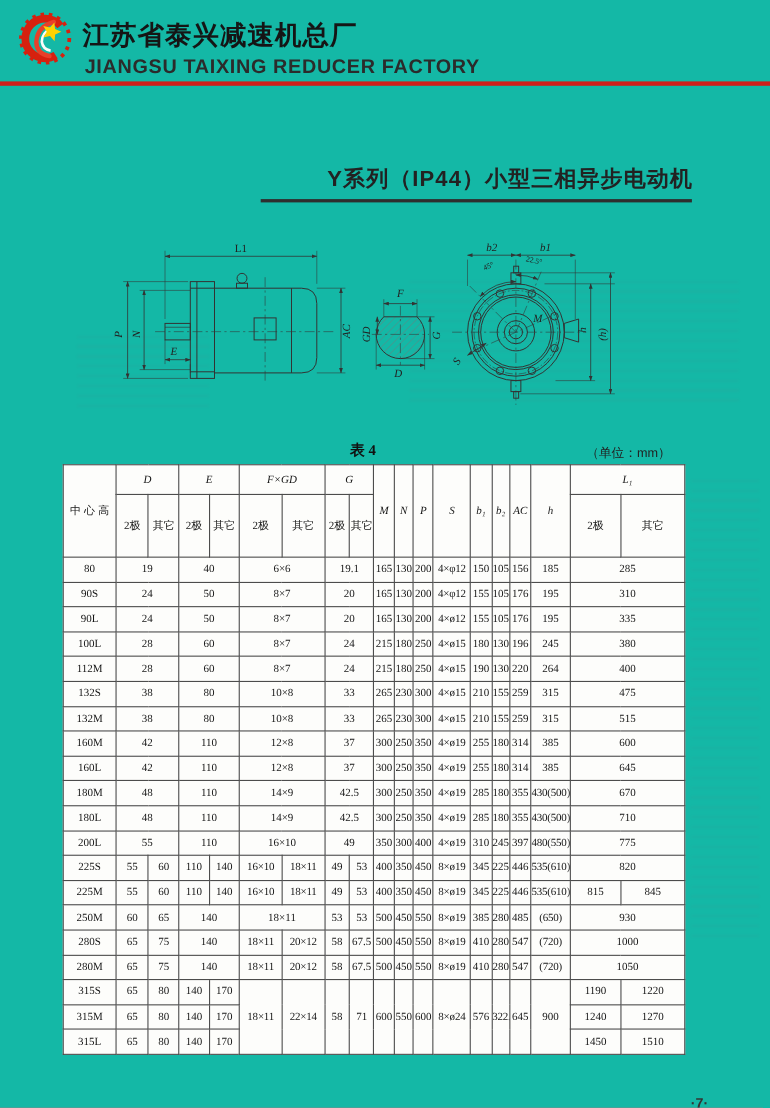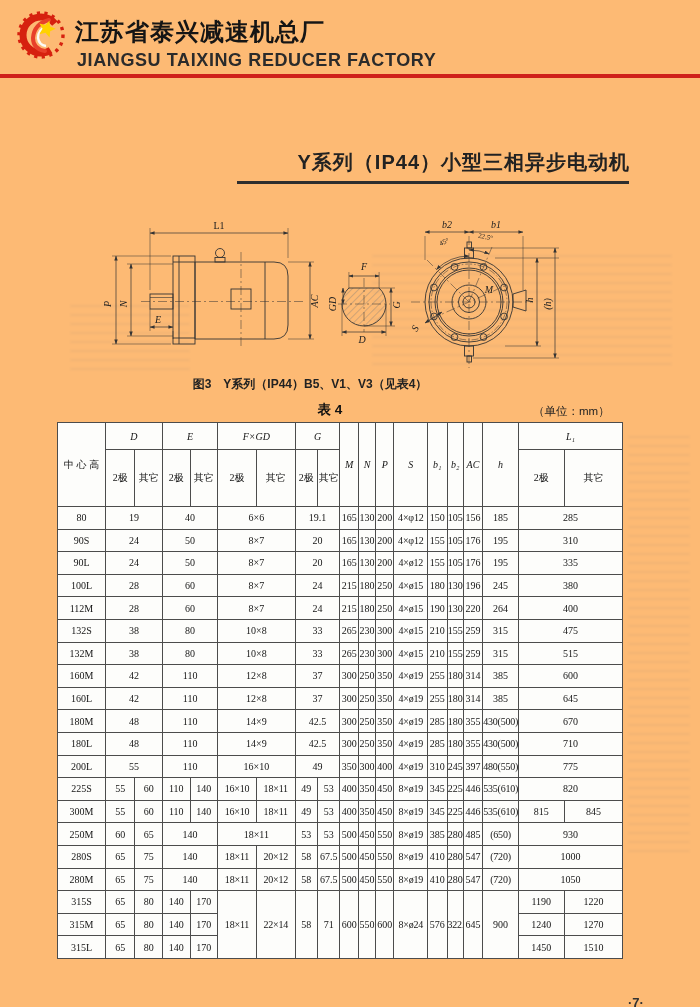--- a/index.html
+++ b/index.html
@@ -1,34 +1,34 @@
 <!DOCTYPE html>
 <html><head>
 <meta charset="utf-8">
 <style>
   html,body{margin:0;padding:0;background:#888;}
-  .page{position:relative;width:700px;height:1007px;background:#fdba74;overflow:hidden;
+  .page{position:relative;width:700px;height:1007px;background:#14b8a6;overflow:hidden;
         font-family:"Liberation Serif",serif;color:#1b1b1b;}
   
   .co-cn{position:absolute;left:75px;top:16px;font-family:"Liberation Sans",sans-serif;
          font-weight:bold;font-size:24px;letter-spacing:1px;color:#151515;}
   .co-en{position:absolute;left:77px;top:50px;font-family:Liberation Sans, sans-serif;
          font-weight:bold;font-size:18px;letter-spacing:.6px;color:#2b2b2b;}
   .redrule{position:absolute;left:0;top:74px;width:700px;height:4px;background:#cf201a;}
   .logo{position:absolute;left:16px;top:6px;width:52px;height:56px;}
   
   .title{position:absolute;left:240px;top:149px;width:390px;text-align:right;
          font-family:"Liberation Sans",sans-serif;font-weight:bold;font-size:20px;
          letter-spacing:1px;color:#222;}
   .title-rule{position:absolute;left:237px;top:181px;width:392px;height:3px;background:#2e2e2e;}
   
   .figcap{position:absolute;left:60px;top:376px;width:500px;text-align:center;
           font-family:"Liberation Sans",sans-serif;font-weight:bold;font-size:12px;color:#222;}
   .tabtitle{position:absolute;left:280px;top:401px;width:100px;text-align:center;
-            font-family:Liberation Sans, sans-serif;font-weight:bold;font-size:13.5px;color:#111;}
+            font-family:Liberation Serif, serif;font-weight:bold;font-size:13.5px;color:#111;}
   .unitnote{position:absolute;left:533px;top:404px;font-family:"Liberation Sans",sans-serif;
             font-size:11.5px;color:#222;}
   .pagenum{position:absolute;left:628px;top:995px;font-family:"Liberation Sans",sans-serif;
            font-weight:bold;font-size:13px;color:#333;}
   
   .svgbox{position:absolute;}
   svg text{font-family:"Liberation Serif",serif;fill:#222;}
   .dimtxt{font-size:10px;}
   .dimtxt-i{font-size:10px;font-style:italic;}
   .dimtxt-s{font-size:7px;}
@@ -212,21 +212,20 @@
     <text class="dimtxt-i" x="42" y="18" text-anchor="middle" font-size="9">b2</text>
     <text class="dimtxt-i" x="91" y="18" text-anchor="middle" font-size="9">b1</text>
     <text class="dimtxt-s" transform="translate(40,34) rotate(-24)" text-anchor="middle">45°</text>
     <text class="dimtxt-s" transform="translate(80,29) rotate(12)" text-anchor="middle">22.5°</text>
     <text class="dimtxt-i" x="84" y="83" text-anchor="middle">M</text>
     <text class="dimtxt-i" transform="translate(128,90) rotate(-90)" text-anchor="middle">h</text>
     <text class="dimtxt-i" transform="translate(146,94) rotate(-90)" text-anchor="middle" font-size="9">(h)</text>
     <text class="dimtxt-i" transform="translate(13,120) rotate(-60)" text-anchor="middle" font-size="9">S</text>
   </svg>
 
-  <div class="figcap">图3　Y系列（IP44）B5、V1、V3（见表4）</div>
   <div class="tabtitle">表 4</div>
   <div class="unitnote">（单位：mm）</div>
 
   <table class="spec">
     <colgroup>
       <col style="width:47px">
         <col style="width:29px">
         <col style="width:27px">
       <col style="width:27px">
         <col style="width:27px">
@@ -482,21 +481,21 @@
           <td>350</td>
           <td>450</td>
           <td class="sm">8×ø19</td>
           <td>345</td>
           <td>225</td>
           <td>446</td>
           <td class="sm">535(610)</td>
           <td colspan="2">820</td>
         </tr>
         <tr class="drow">
-          <td>300M</td>
+          <td>225M</td>
           <td>55</td>
           <td>60</td>
           <td>110</td>
           <td>140</td>
           <td class="sm">16×10</td>
           <td class="sm">18×11</td>
           <td>49</td>
           <td>53</td>
           <td>400</td>
           <td>350</td>

